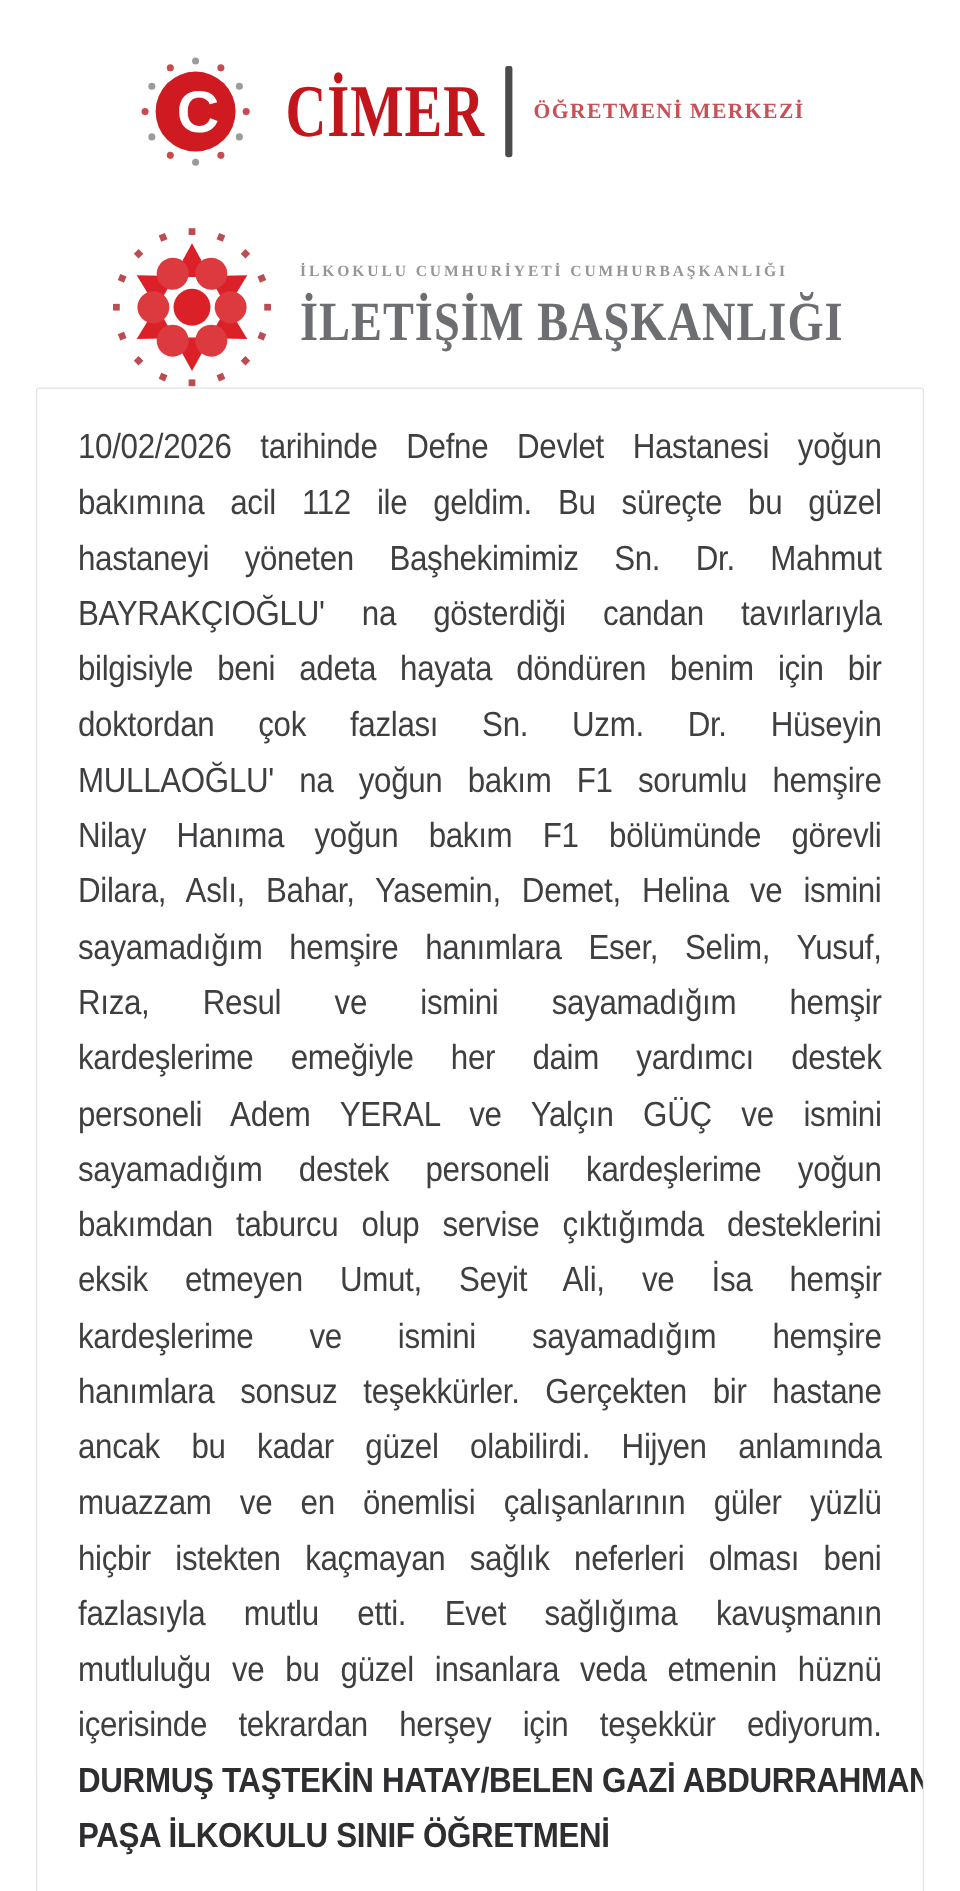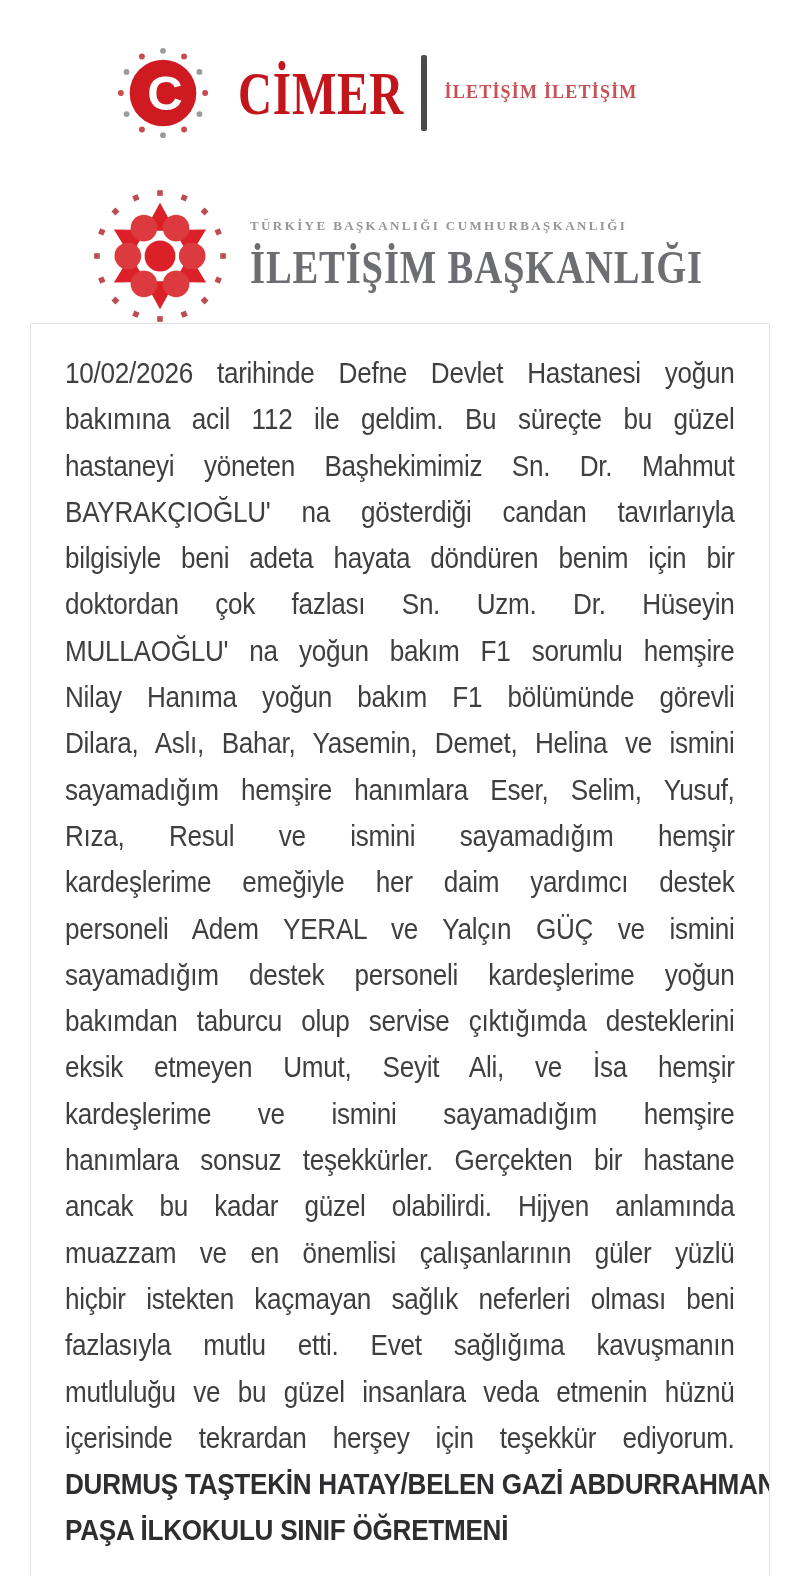--- a/index.html
+++ b/index.html
@@ -145,21 +145,21 @@
           <circle cx="-37.2" cy="-21.5" r="3" fill="#9B9B9B"></circle>
           <circle cx="-21.5" cy="-37.2" r="3" fill="#C94A4F"></circle>
         </g>
         <circle r="34" fill="#CE1A20"></circle>
         <text x="2" y="17" text-anchor="middle" font-family="Liberation Sans, sans-serif" font-size="50" font-weight="bold" fill="#ffffff">C</text>
       </svg>
     </div>
     <div class="cimer-wordmark">CİMER</div>
     <div class="cimer-divider"></div>
     <div class="cimer-subtitle">
-      <div>İLETİŞİM İLETİŞİM</div>
+      <div>ÖĞRETMENİ MERKEZİ</div>
     </div>
   </div>
 
   <div class="directorate-block">
     <div class="emblem-box">
       <svg viewBox="-50 -50 100 100" width="152" height="140" aria-hidden="true">
 
         <g fill="#BC4B52">
           <rect x="-2" y="-47" width="4" height="4" transform="rotate(0)"></rect>
           <rect x="-2" y="-47" width="4" height="4" transform="rotate(22.5)"></rect>
@@ -193,21 +193,21 @@
           <circle cy="-23" r="9.5" transform="rotate(90)"></circle>
           <circle cy="-23" r="9.5" transform="rotate(150)"></circle>
           <circle cy="-23" r="9.5" transform="rotate(210)"></circle>
           <circle cy="-23" r="9.5" transform="rotate(270)"></circle>
           <circle cy="-23" r="9.5" transform="rotate(330)"></circle>
         </g>
         <circle r="11" fill="#DB2127"></circle>
       </svg>
     </div>
     <div class="directorate-text">
-      <div class="directorate-small">TÜRKİYE BAŞKANLIĞI CUMHURBAŞKANLIĞI</div>
+      <div class="directorate-small">İLKOKULU CUMHURİYETİ CUMHURBAŞKANLIĞI</div>
       <div class="directorate-title">İLETİŞİM BAŞKANLIĞI</div>
     </div>
   </div>
 
   <div class="letter-card">
     <div class="letter-text">
       <div class="line">10/02/2026 tarihinde Defne Devlet Hastanesi yoğun</div>
       <div class="line">bakımına acil 112 ile geldim. Bu süreçte bu güzel</div>
       <div class="line">hastaneyi yöneten Başhekimimiz Sn. Dr. Mahmut</div>
       <div class="line">BAYRAKÇIOĞLU' na gösterdiği candan tavırlarıyla</div>

